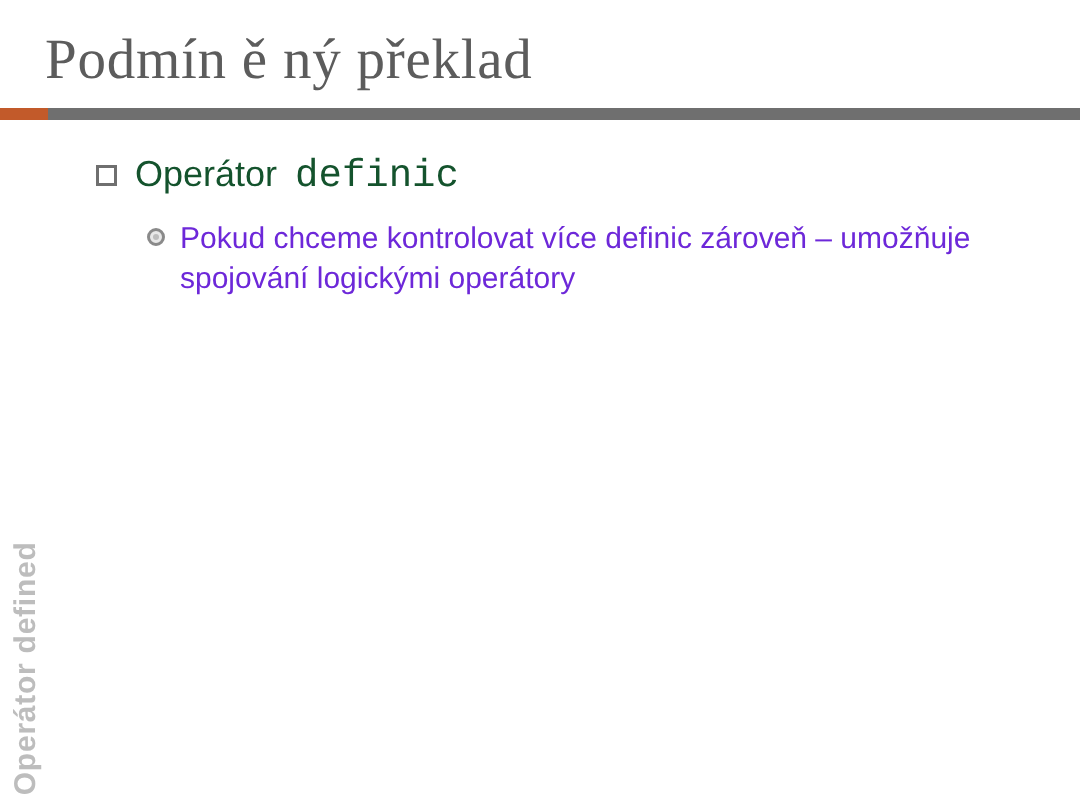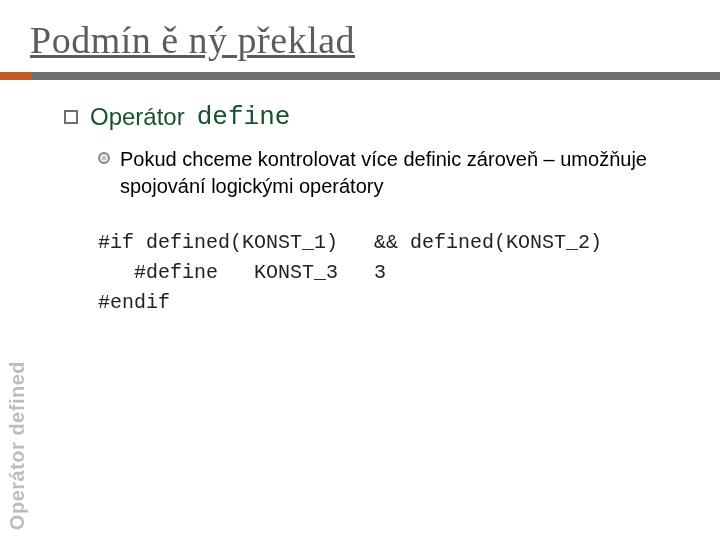--- a/index.html
+++ b/index.html
@@ -11,21 +11,20 @@
     position: relative;
     overflow: hidden;
   }
   .title {
     font-family: Georgia, "Times New Roman", serif;
     font-size: 38px;
     font-weight: 400;
     color: #5c5c5c;
     padding: 18px 0 10px 30px;
     letter-spacing: 0.5px;
-    text-decoration: underline;
   }
   .rule-row {
     display: flex;
     height: 8px;
     width: 100%;
   }
   .rule-accent {
     width: 32px;
     background: #c25a2a;
   }
@@ -53,21 +52,21 @@
   .defined-kw {
     font-family: "Courier New", Courier, monospace;
     font-size: 26px;
   }
   .sub {
     padding: 14px 0 0 34px;
     display: flex;
     align-items: flex-start;
     gap: 10px;
     font-size: 20px;
-    color: #000000;
+    color: #6d28d9;
     line-height: 1.35;
   }
   .circ-bullet {
     width: 12px;
     height: 12px;
     border-radius: 50%;
     border: 2px solid #8a8a8a;
     background: #e8e8e8;
     margin-top: 6px;
     flex: 0 0 auto;
@@ -109,27 +108,24 @@
 <div class="rule-row">
   <div class="rule-accent"></div>
   <div class="rule-rest"></div>
 </div>
 
 <div class="content">
 
   <div class="h1line">
     <span class="box-bullet"></span>
     <span>Operátor</span>
-    <span class="defined-kw">define</span>
+    <span class="defined-kw">definic</span>
   </div>
 
   <div class="sub">
     <span class="circ-bullet"></span>
     <span>Pokud chceme kontrolovat více definic zároveň – umožňuje spojování logickými operátory</span>
   </div>
 
-  <div class="code"><span>#if defined(KONST_1)</span>   <span>&amp;&amp; defined(KONST_2)</span>
-   <span>#define</span>   <span>KONST_3</span>   <span>3</span>
-<span>#endif</span></div>
 
 </div>
 
 <div class="sidebar">Operátor defined</div>
 
 </body></html>

